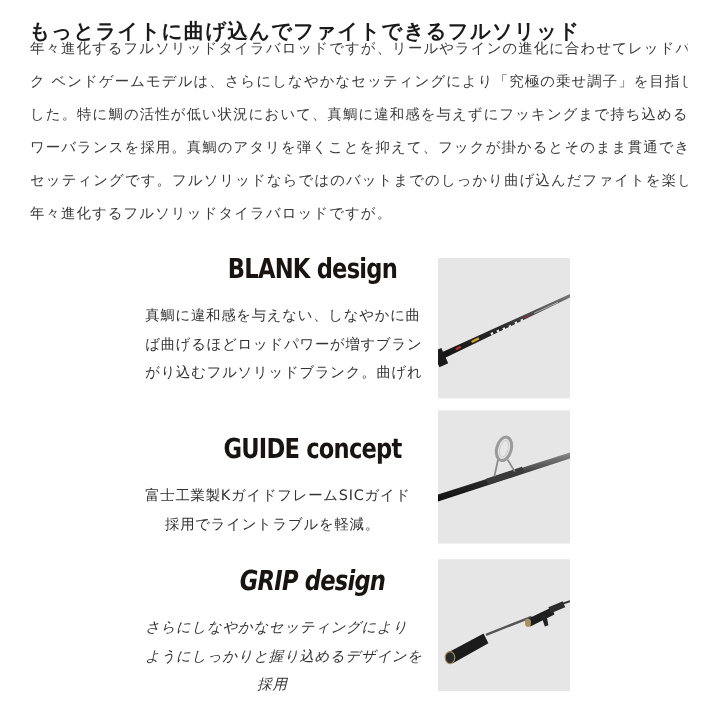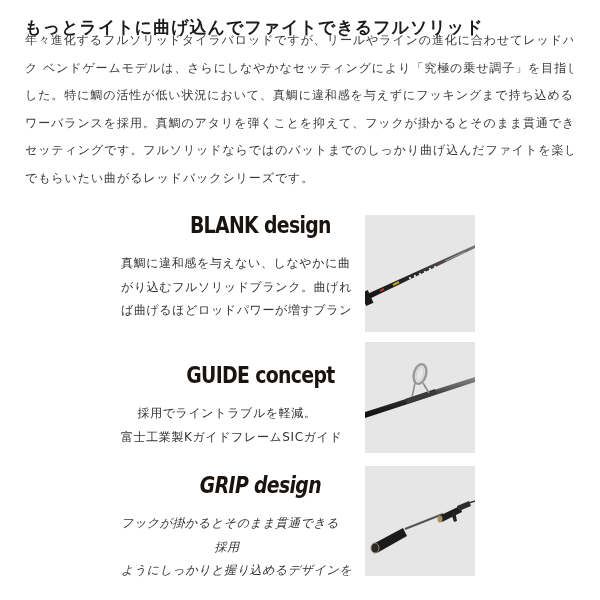--- a/index.html
+++ b/index.html
@@ -91,29 +91,29 @@
 <body>
 
 <h2 class="intro-title">もっとライトに曲げ込んでファイトできるフルソリッド</h2>
 
 <div class="intro-body">
   <span class="line">年々進化するフルソリッドタイラバロッドですが、リールやラインの進化に合わせてレッドバッ</span>
   <span class="line">ク ベンドゲームモデルは、さらにしなやかなセッティングにより「究極の乗せ調子」を目指しま</span>
   <span class="line">した。特に鯛の活性が低い状況において、真鯛に違和感を与えずにフッキングまで持ち込めるパ</span>
   <span class="line">ワーバランスを採用。真鯛のアタリを弾くことを抑えて、フックが掛かるとそのまま貫通できる</span>
   <span class="line">セッティングです。フルソリッドならではのバットまでのしっかり曲げ込んだファイトを楽しん</span>
-  <span class="line">でもらいたい曲がるレッドバックシリーズです。</span>
+  <span class="line">年々進化するフルソリッドタイラバロッドですが。</span>
 </div>
 
 <div class="feature" style="top:210px;">
   <h3 class="feature-heading">BLANK design</h3>
   <div class="feature-text">
     <span class="line">真鯛に違和感を与えない、しなやかに曲</span>
+    <span class="line">ば曲げるほどロッドパワーが増すブラン</span>
     <span class="line">がり込むフルソリッドブランク。曲げれ</span>
-    <span class="line">ば曲げるほどロッドパワーが増すブラン</span>
   </div>
 </div>
 <div class="feature-image" style="top:215px;height:117px;">
   <svg viewBox="0 0 110 117">
     <defs>
       <linearGradient id="blankG" x1="0" y1="0" x2="0" y2="1">
         <stop offset="0" stop-color="#7a7a7a"></stop>
         <stop offset="0.5" stop-color="#2a2a2a"></stop>
         <stop offset="1" stop-color="#111"></stop>
       </linearGradient>
@@ -131,22 +131,22 @@
       <rect x="69" y="51" width="2" height="2" transform="rotate(-24 70 52)"></rect>
     </g>
     <line x1="80" y1="46" x2="100" y2="37" stroke="#cfcfcf" stroke-width="0.6"></line>
     <line x1="72" y1="50" x2="76" y2="48" stroke="#9c2a2a" stroke-width="1"></line>
   </svg>
 </div>
 
 <div class="feature" style="top:360px;">
   <h3 class="feature-heading">GUIDE concept</h3>
   <div class="feature-text">
+    <span class="line">富士工業製KガイドフレームSICガイド</span>
     <span class="line">採用でライントラブルを軽減。</span>
-    <span class="line">富士工業製KガイドフレームSICガイド</span>
   </div>
 </div>
 <div class="feature-image" style="top:342px;height:111px;">
   <svg viewBox="0 0 110 111">
     <defs>
       <linearGradient id="guideG" x1="0" y1="0" x2="0" y2="1">
         <stop offset="0" stop-color="#8a8a8a"></stop>
         <stop offset="0.5" stop-color="#2e2e2e"></stop>
         <stop offset="1" stop-color="#0e0e0e"></stop>
       </linearGradient>
@@ -156,23 +156,23 @@
     <ellipse cx="55" cy="32" rx="6" ry="10" fill="none" stroke="#9a9a9a" stroke-width="2.5" transform="rotate(15 55 32)"></ellipse>
     <ellipse cx="55" cy="32" rx="3.5" ry="7" fill="none" stroke="#d0d0d0" stroke-width="1" transform="rotate(15 55 32)"></ellipse>
     <line x1="50" y1="41" x2="47" y2="55" stroke="#8a8a8a" stroke-width="1.5"></line>
     <line x1="58" y1="41" x2="64" y2="51" stroke="#8a8a8a" stroke-width="1.5"></line>
   </svg>
 </div>
 
 <div class="feature" style="top:470px;font-style:italic;">
   <h3 class="feature-heading">GRIP design</h3>
   <div class="feature-text">
-    <span class="line">フックが掛かるとそのまま貫通できる</span>
+    <span class="line">さらにしなやかなセッティングにより</span>
+    <span class="line">ようにしっかりと握り込めるデザインを</span>
     <span class="line">採用</span>
-    <span class="line">ようにしっかりと握り込めるデザインを</span>
   </div>
 </div>
 <div class="feature-image" style="top:466px;height:110px;">
   <svg viewBox="0 0 110 110">
     <line x1="40" y1="63" x2="78" y2="48" stroke="#555" stroke-width="2"></line>
     <polygon points="8,78 38,62 42,70 12,87" fill="#1b1b1b"></polygon>
     <ellipse cx="10" cy="82" rx="4" ry="5" fill="#2a2a2a" stroke="#9c8a5a" stroke-width="1"></ellipse>
     <polygon points="74,50 95,40 97,46 77,56" fill="#1e1e1e"></polygon>
     <ellipse cx="75" cy="53" rx="2.5" ry="3.5" fill="#a89060"></ellipse>
     <polygon points="86,47 90,45 92,55 89,56" fill="#222"></polygon>

